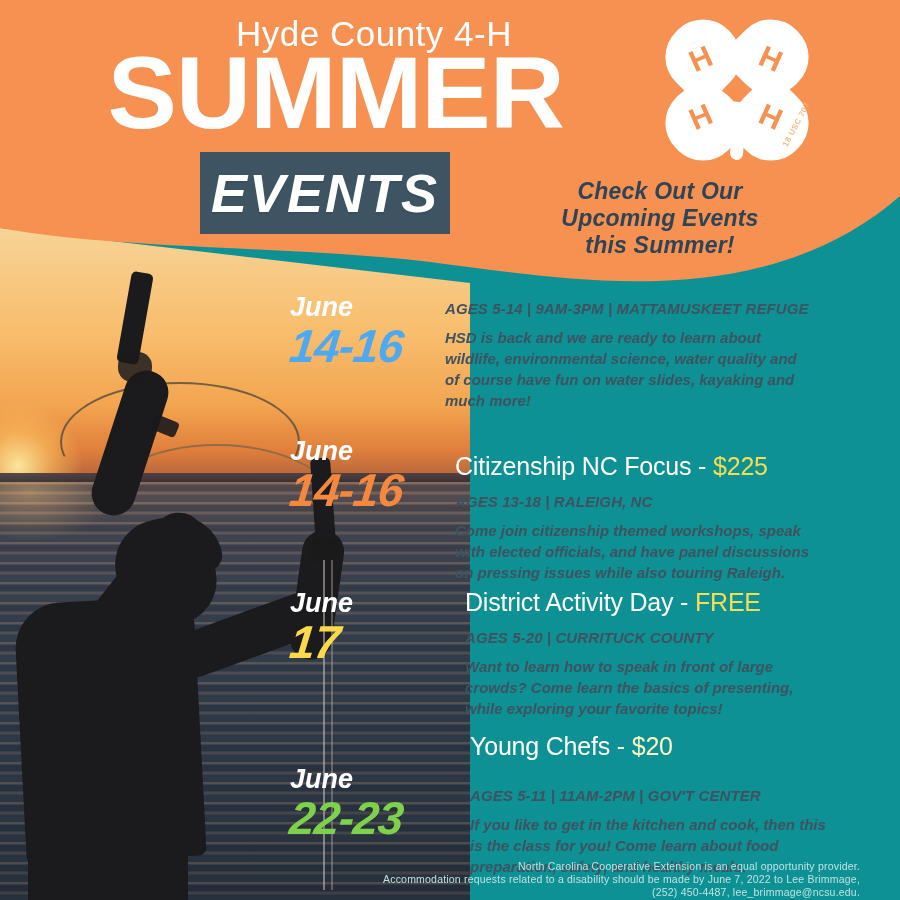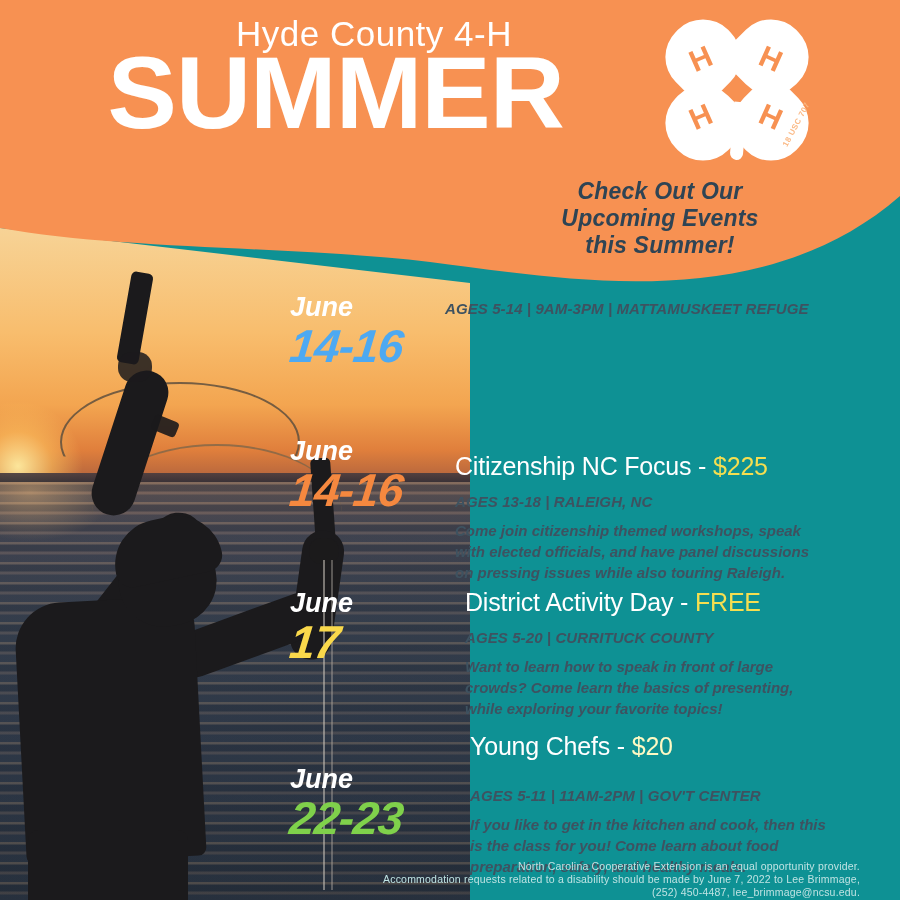--- a/index.html
+++ b/index.html
@@ -243,20 +243,23 @@
   <div class="header" style="background: rgb(247, 145, 82);"></div>
 
   <div class="kicker">
     <span>Hyde County 4-H</span>
   </div>
 
   <div class="summer">
     <span>SUMMER</span>
   </div>
 
+  <div class="events-badge" style="background: rgb(62, 84, 99);">
+    <div class="txt">EVENTS</div>
+  </div>
 
   <div class="checkout">
     <div>Check Out Our</div>
     <div>Upcoming Events</div>
     <div>this Summer!</div>
   </div>
 
   <div class="clover">
     <div class="stem"></div>
     <div class="leaf tl"></div>
@@ -272,20 +275,21 @@
     <div class="usc">18 USC 707</div>
   </div>
 
   <div class="event" id="ev0">
     <div class="date-col">
       <div class="month">June</div>
       <div class="days" style="color: rgb(77, 169, 242);">14-16</div>
     </div>
     <div class="info-col">
       <div class="ev-ages">AGES 5-14 | 9AM-3PM | MATTAMUSKEET REFUGE</div>
+      <div class="ev-desc">HSD is back and we are ready to learn about wildlife, environmental science, water quality and of course have fun on water slides, kayaking and much more!</div>
     </div>
   </div>
 
   <div class="event" id="ev1">
     <div class="date-col">
       <div class="month">June</div>
       <div class="days" style="color: rgb(245, 136, 63);">14-16</div>
     </div>
     <div class="info-col">
       <div class="ev-title"><span>Citizenship NC Focus - </span><span class="price" style="color: rgb(245, 222, 80);">$225</span></div>

